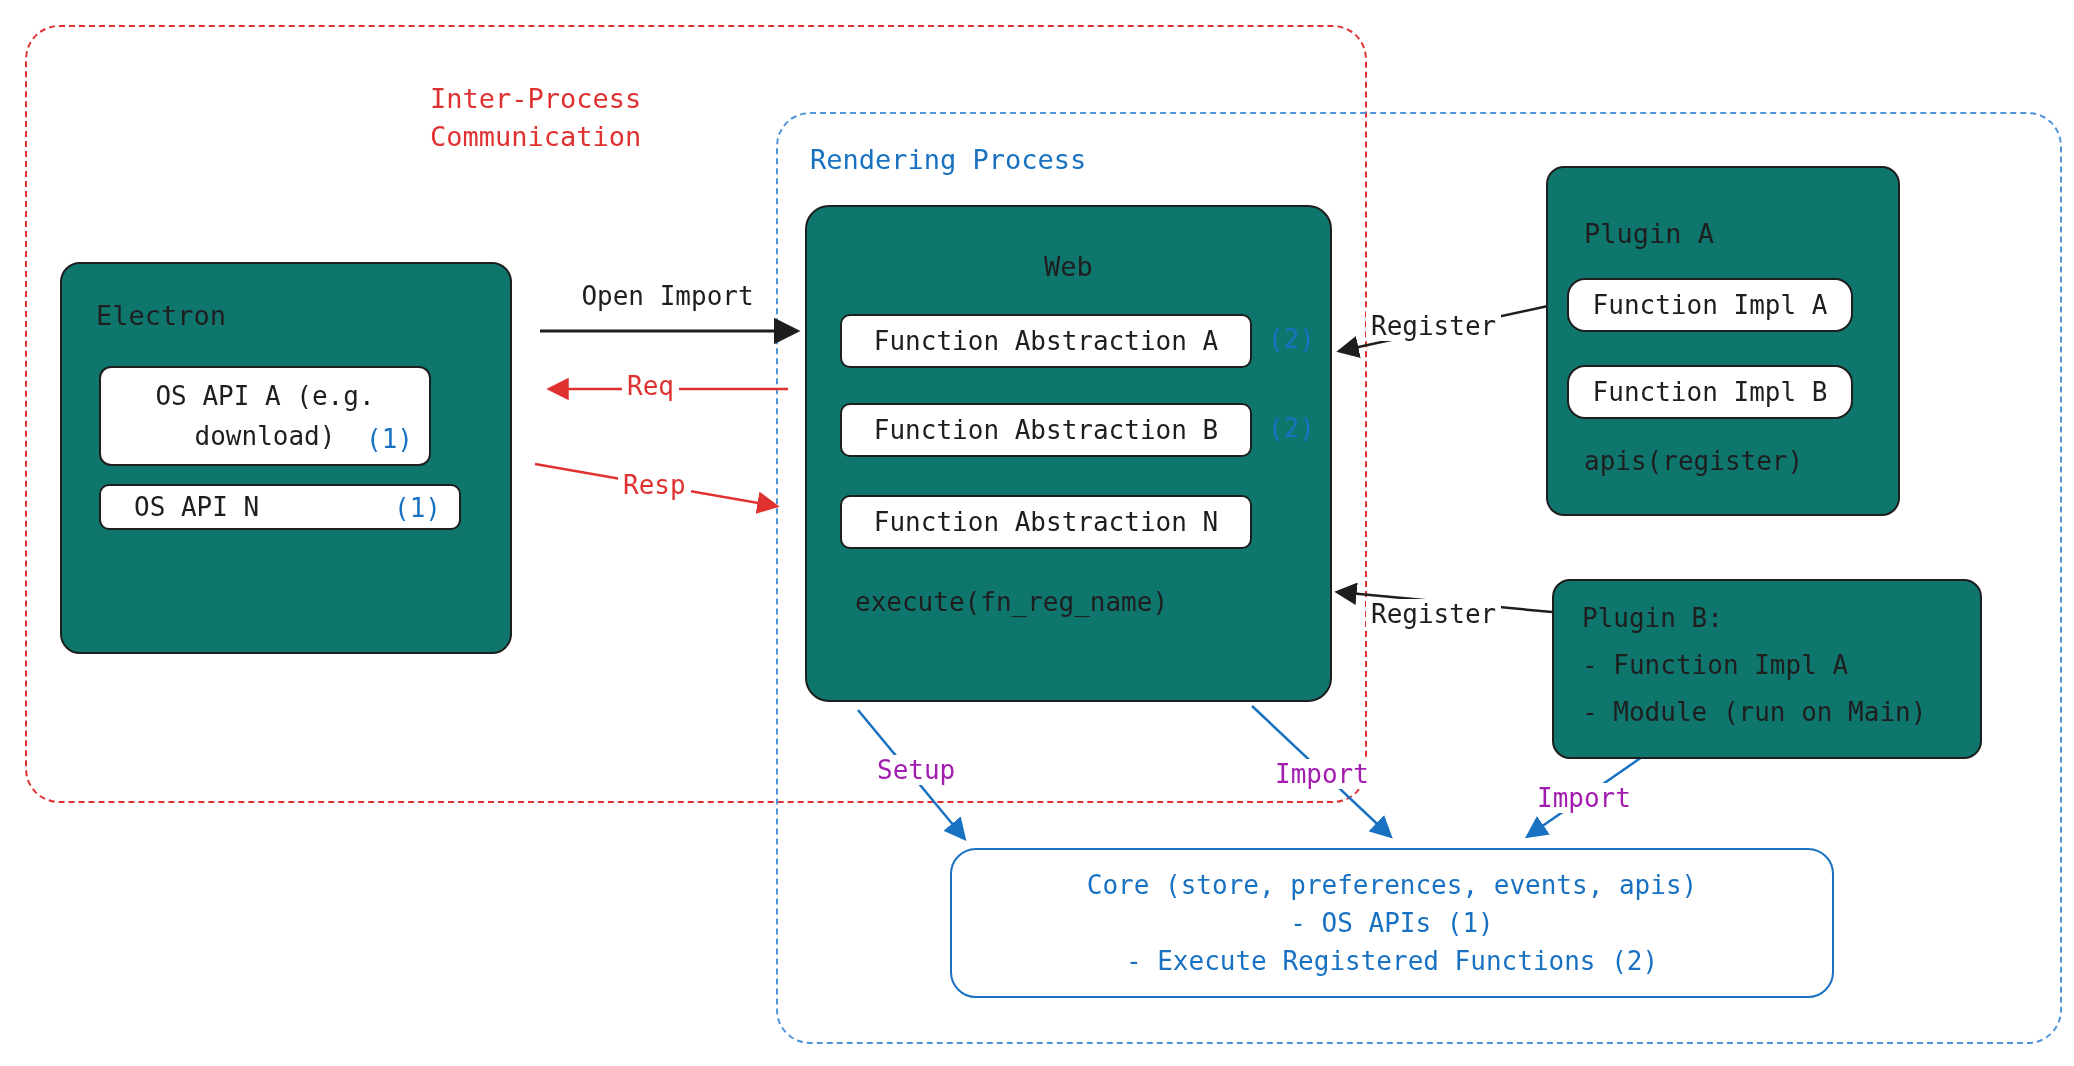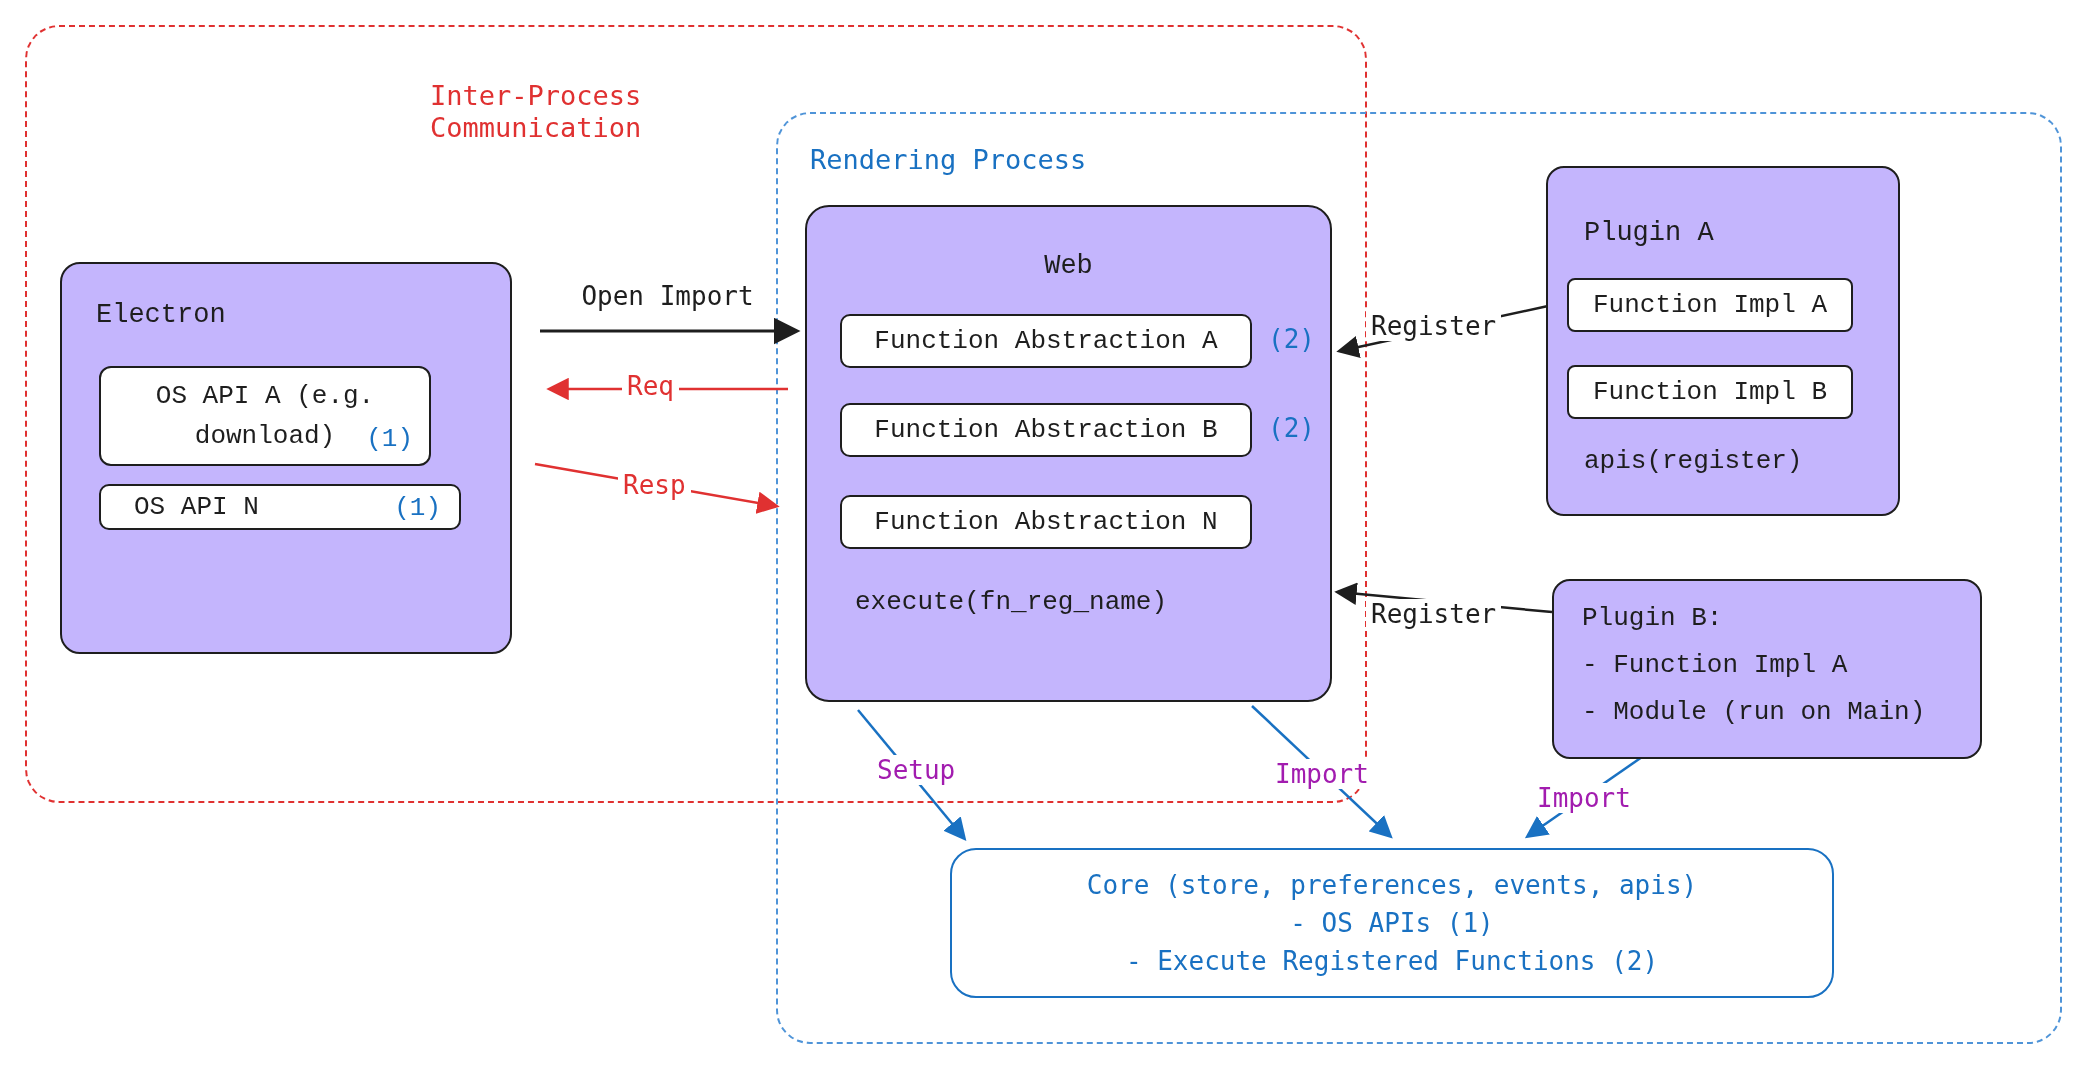--- a/index.html
+++ b/index.html
@@ -10,25 +10,25 @@
   }
   .canvas { position:relative; width:2074px; height:1066px; background:#ffffff; overflow:hidden; }
 
   
   .boundary { position:absolute; border-radius:34px; }
   .red-boundary  { left:25px;  top:25px;  width:1342px; height:778px; border:2.5px dashed #e03131; }
   .blue-boundary { left:776px; top:112px; width:1286px; height:932px; border:2.5px dashed #4f94d8; }
 
   
   .label { position:absolute; white-space:pre-line; font-size:26px; }
-  .ipc-label { left:430px; top:80px; color:#e03131; font-size:27px; line-height:32px; }
+  .ipc-label { left:430px; top:80px; color:#e03131; font-size:27px; line-height:38px; }
   .rendering-label { left:810px; top:144px; color:#1971c2; font-size:27px; }
 
   
-  .node { position:absolute; border:2.5px solid #1e1e1e; border-radius:20px; background:#c4b5fd;font-family:Liberation Mono, monospace; }
+  .node { position:absolute; border:2.5px solid #1e1e1e; border-radius:20px; background:#0f766e; }
   .node-title { position:absolute; font-size:27px; }
 
   .electron { left:60px; top:248px; width:452px; height:392px;margin-top:14px; }
   .electron .node-title { left:34px; top:36px; }
 
   .ibox { position:absolute; border:2px solid #1e1e1e; border-radius:12px;
           display:flex; align-items:center; justify-content:center; background:#ffffff; }
   .ibox-label { font-size:26px; text-align:center; line-height:40px; white-space:pre-line; }
   .badge { position:absolute; color:#1971c2; font-size:26px; }
   .os-api-a { left:37px; top:102px; width:332px; height:100px; }
@@ -37,21 +37,21 @@
   .os-api-n .badge { right:18px; top:7px; }
 
   .web { left:805px; top:205px; width:527px; height:497px; border-radius:24px; }
   .web .node-title { left:0; top:44px; width:100%; text-align:center; }
   .fn-box { left:33px; width:412px; height:54px; border-radius:10px; }
   .fn-a { top:107px; } .fn-b { top:196px; } .fn-n { top:288px; }
   .execute-label { position:absolute; left:48px; top:380px; font-size:26px; }
 
   .plugin-a { left:1546px; top:166px; width:354px; height:350px; border-radius:18px; }
   .plugin-a .node-title { left:36px; top:50px; }
-  .impl-box { left:19px; width:286px; height:54px; border-radius:8px; }
+  .impl-box { left:19px; width:286px; height:54px; border-radius:18px; }
   .impl-a { top:110px; } .impl-b { top:197px; }
   .init-label { position:absolute; left:36px; top:278px; font-size:26px; }
 
   .plugin-b { left:1552px; top:579px; width:430px; height:180px; border-radius:18px; }
   .plugin-b-text { position:absolute; left:28px; top:14px; font-size:26px; line-height:47px; white-space:pre-line; }
 
   .core { position:absolute; left:950px; top:848px; width:884px; height:150px;
           border:2.5px solid #1971c2; border-radius:26px; background:#ffffff; }
   .core-text { position:absolute; left:0; top:16px; width:100%; text-align:center;
                color:#1971c2; font-size:26px; line-height:38px; white-space:pre-line; }

